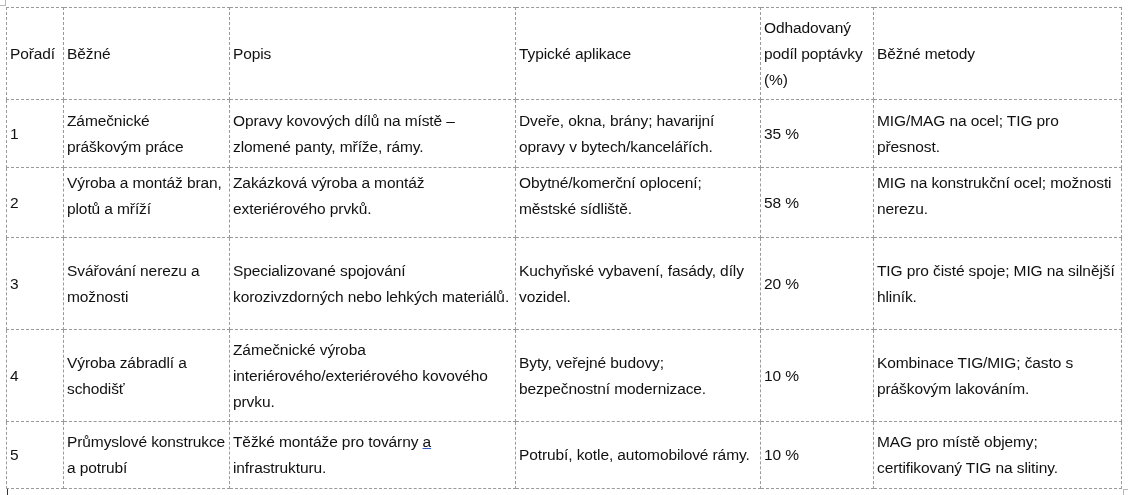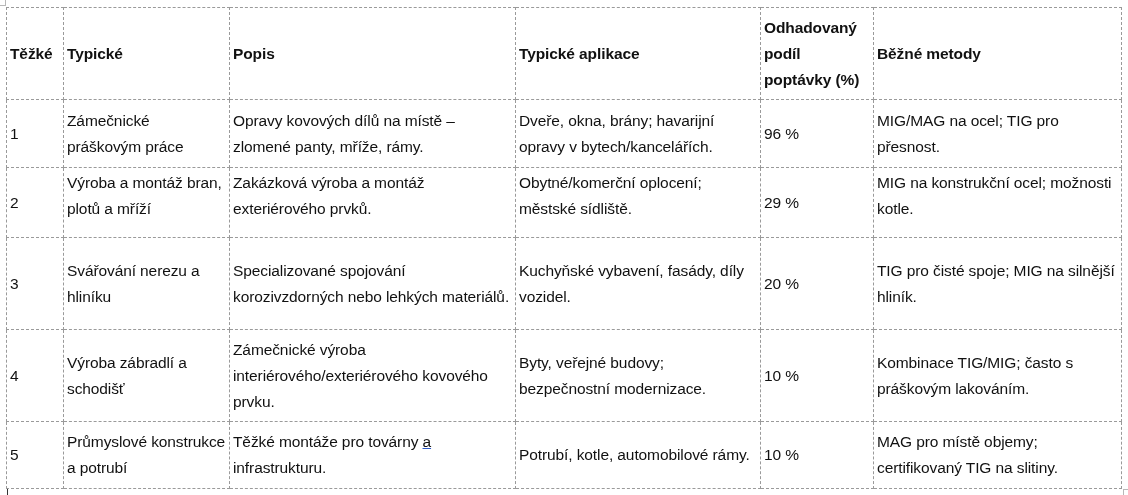--- a/index.html
+++ b/index.html
@@ -55,21 +55,21 @@
       line-height: 26px;
       letter-spacing: -0.1px;
       overflow: hidden;
     }
     table.doc-table tr td:first-child,
     table.doc-table tr th:first-child {
       border-left: 1px dashed #9a9a9a;
     }
     table.doc-table thead th {
       border-top: 1px dashed #9a9a9a;
-      font-weight: bold;
+      font-weight: normal;
       height: 91px;
       padding-top: 0;
     }
     tr.row-h68 td { height: 67px; }
     tr.row-h92 td { height: 91px; }
     tr.row-h66 td { height: 66px; }
     .top-align { vertical-align: top !important; padding-top: 2px !important; }
     .link-a {
       color: #111;
       text-decoration: underline;
@@ -85,48 +85,48 @@
   <colgroup>
     <col style="width:58px">
     <col style="width:166px">
     <col style="width:286px">
     <col style="width:245px">
     <col style="width:113px">
     <col style="width:248px">
   </colgroup>
   <thead>
     <tr>
-      <th>Těžké</th>
-      <th>Typické</th>
+      <th>Pořadí</th>
+      <th>Běžné</th>
       <th>Popis</th>
       <th>Typické aplikace</th>
       <th>Odhadovaný podíl poptávky (%)</th>
       <th>Běžné metody</th>
     </tr>
   </thead>
   <tbody>
     <tr class="row-h68">
       <td>1</td>
       <td>Zámečnické práškovým práce</td>
       <td>Opravy kovových dílů na místě – zlomené panty, mříže, rámy.</td>
       <td>Dveře, okna, brány; havarijní opravy v bytech/kancelářích.</td>
-      <td>96 %</td>
+      <td>35 %</td>
       <td>MIG/MAG na ocel; TIG pro přesnost.</td>
     </tr>
     <tr class="row-h68">
       <td>2</td>
       <td class="top-align">Výroba a montáž bran, plotů a mříží</td>
       <td class="top-align">Zakázková výroba a montáž exteriérového prvků.</td>
       <td class="top-align">Obytné/komerční oplocení; městské sídliště.</td>
-      <td>29 %</td>
-      <td class="top-align">MIG na konstrukční ocel; možnosti kotle.</td>
+      <td>58 %</td>
+      <td class="top-align">MIG na konstrukční ocel; možnosti nerezu.</td>
     </tr>
     <tr class="row-h92">
       <td>3</td>
-      <td>Svářování nerezu a hliníku</td>
+      <td>Svářování nerezu a možnosti</td>
       <td>Specializované spojování korozivzdorných nebo lehkých materiálů.</td>
       <td>Kuchyňské vybavení, fasády, díly vozidel.</td>
       <td>20 %</td>
       <td>TIG pro čisté spoje; MIG na silnější hliník.</td>
     </tr>
     <tr class="row-h92">
       <td>4</td>
       <td>Výroba zábradlí a schodišť</td>
       <td>Zámečnické výroba interiérového/exteriérového kovového prvku.</td>
       <td>Byty, veřejné budovy; bezpečnostní modernizace.</td>

